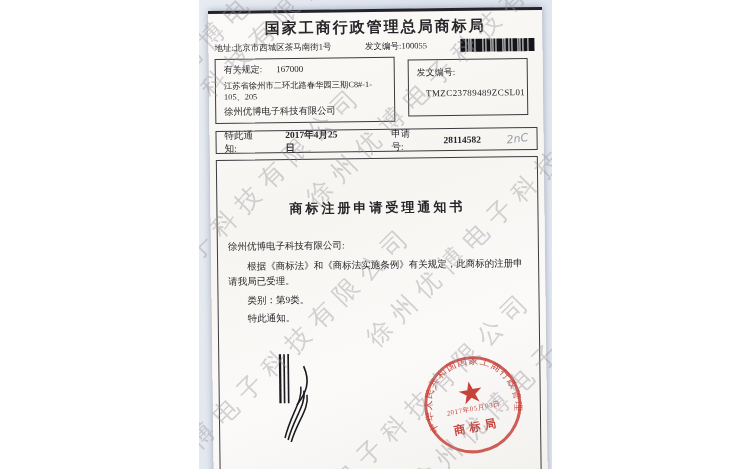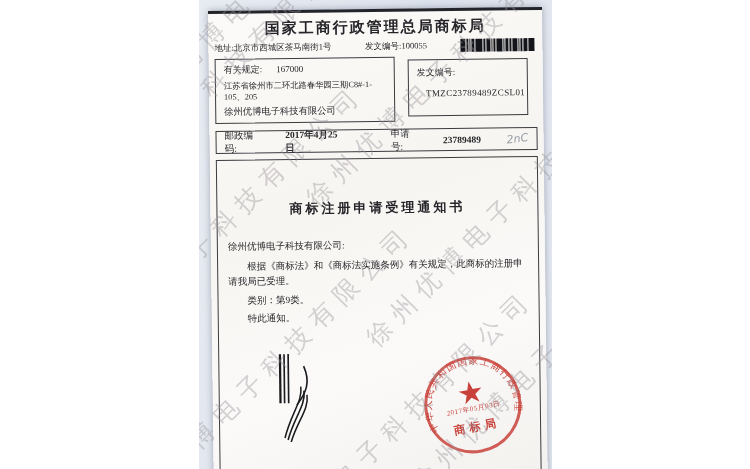--- a/index.html
+++ b/index.html
@@ -102,24 +102,24 @@
           <div class="addr">江苏省徐州市二环北路春华园三期C8#-1-105、205</div>
           <div class="comp">徐州优博电子科技有限公司</div>
         </div>
         <div class="box dispatch">
           <div>发文编号:</div>
           <div class="val">TMZC23789489ZCSL01</div>
         </div>
       </div>
 
       <div class="box app-row">
-        <span>邮政编码:</span>
+        <span>特此通知:</span>
         <span class="v">2017年4月25日</span>
         <span class="nl">申请号:</span>
-        <span class="v">23789489</span>
+        <span class="v">28114582</span>
         <span class="hand">2nC</span>
       </div>
 
       <div class="box main-box">
         <div class="n-title">商标注册申请受理通知书</div>
         <div class="n-salut">徐州优博电子科技有限公司:</div>
         <div class="n-body">根据《商标法》和《商标法实施条例》有关规定，此商标的注册申请我局已受理。</div>
         <div class="n-cat">类别：第9类。</div>
         <div class="n-close">特此通知。</div>
 

